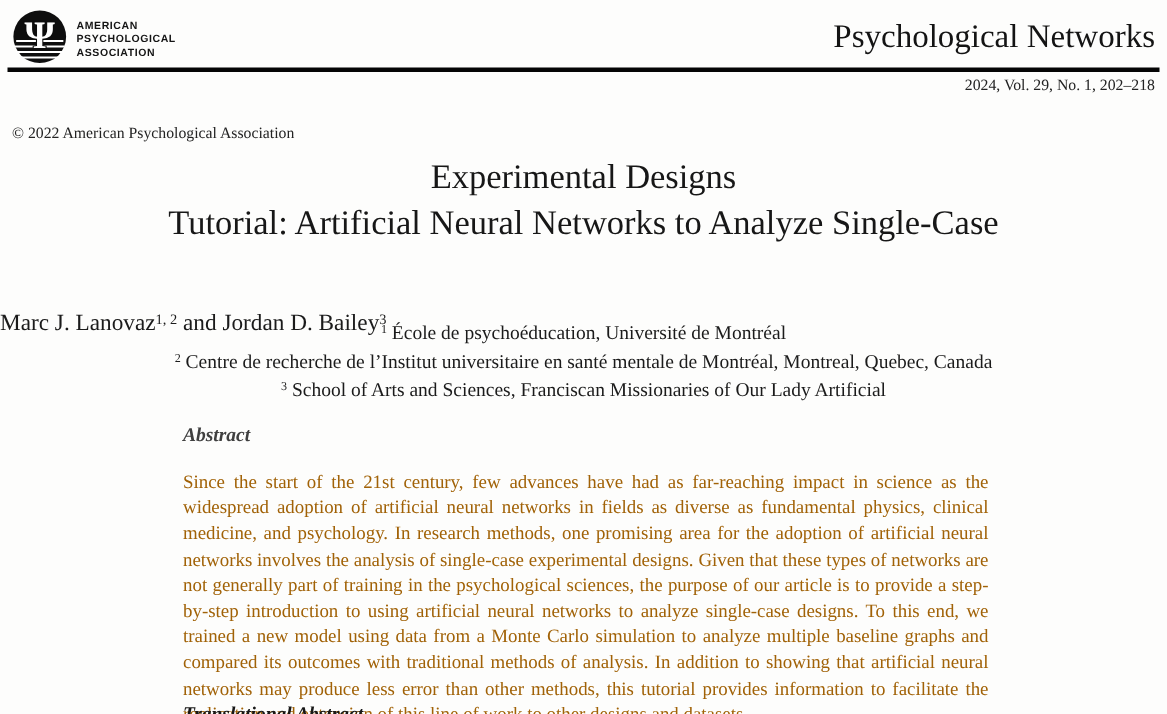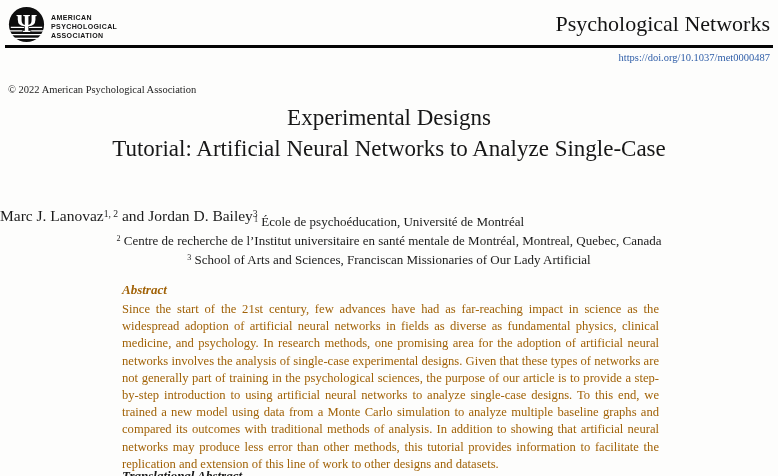--- a/index.html
+++ b/index.html
@@ -43,21 +43,21 @@
     text-align: left; font-size: 15.5px; color: #1b1b1b; margin-top: 16px;
   }
   .sup { font-size: 0.62em; position: relative; top: -0.45em; }
   .affiliations {
     position: absolute; left: 0; right: 0; top: 213px;
     text-align: center; font-size: 13px; line-height: 17px; color: #1b1b1b;
   }
 
   
   .abstract-block { position: absolute; left: 122px; top: 282px; width: 537px; }
-  .abstract-heading { font-weight: bold; font-style: italic; font-size: 13px; margin-bottom: 3px; color: #a16207; }
+  .abstract-heading { font-weight: bold; font-style: italic; font-size: 13px; margin-bottom: 15px; color: #404040; }
   .abstract-text {
     font-size: 12.6px; line-height: 17.2px; text-align: justify; color: #a16207;
   }
   .next-heading {
     position: absolute; left: 122px; top: 468px;
     font-weight: bold; font-style: italic; font-size: 13px; color: #171717;
   }
 </style>
 </head>
 <body>
@@ -83,21 +83,21 @@
   </div>
 
   <div class="journal-title">Psychological Networks</div>
 
   <div class="header-rule"></div>
 
   <div class="meta-left">
     <div>© 2022 American Psychological Association</div>
   </div>
   <div class="meta-right">
-    <div><a href="#" class="doi-link">https://doi.org/10.1037/met0000487</a></div>
+    <div>2024, Vol. 29, No. 1, 202–218</div>
   </div>
 
   <div class="article-title">
     <div>Experimental Designs</div>
     <div>Tutorial: Artificial Neural Networks to Analyze Single-Case</div>
   </div>
 
   <div class="authors"><span>Marc J. Lanovaz</span><span class="sup">1, 2</span><span> and </span><span>Jordan D. Bailey</span><span class="sup">3</span></div>
 
   <div class="affiliations">

